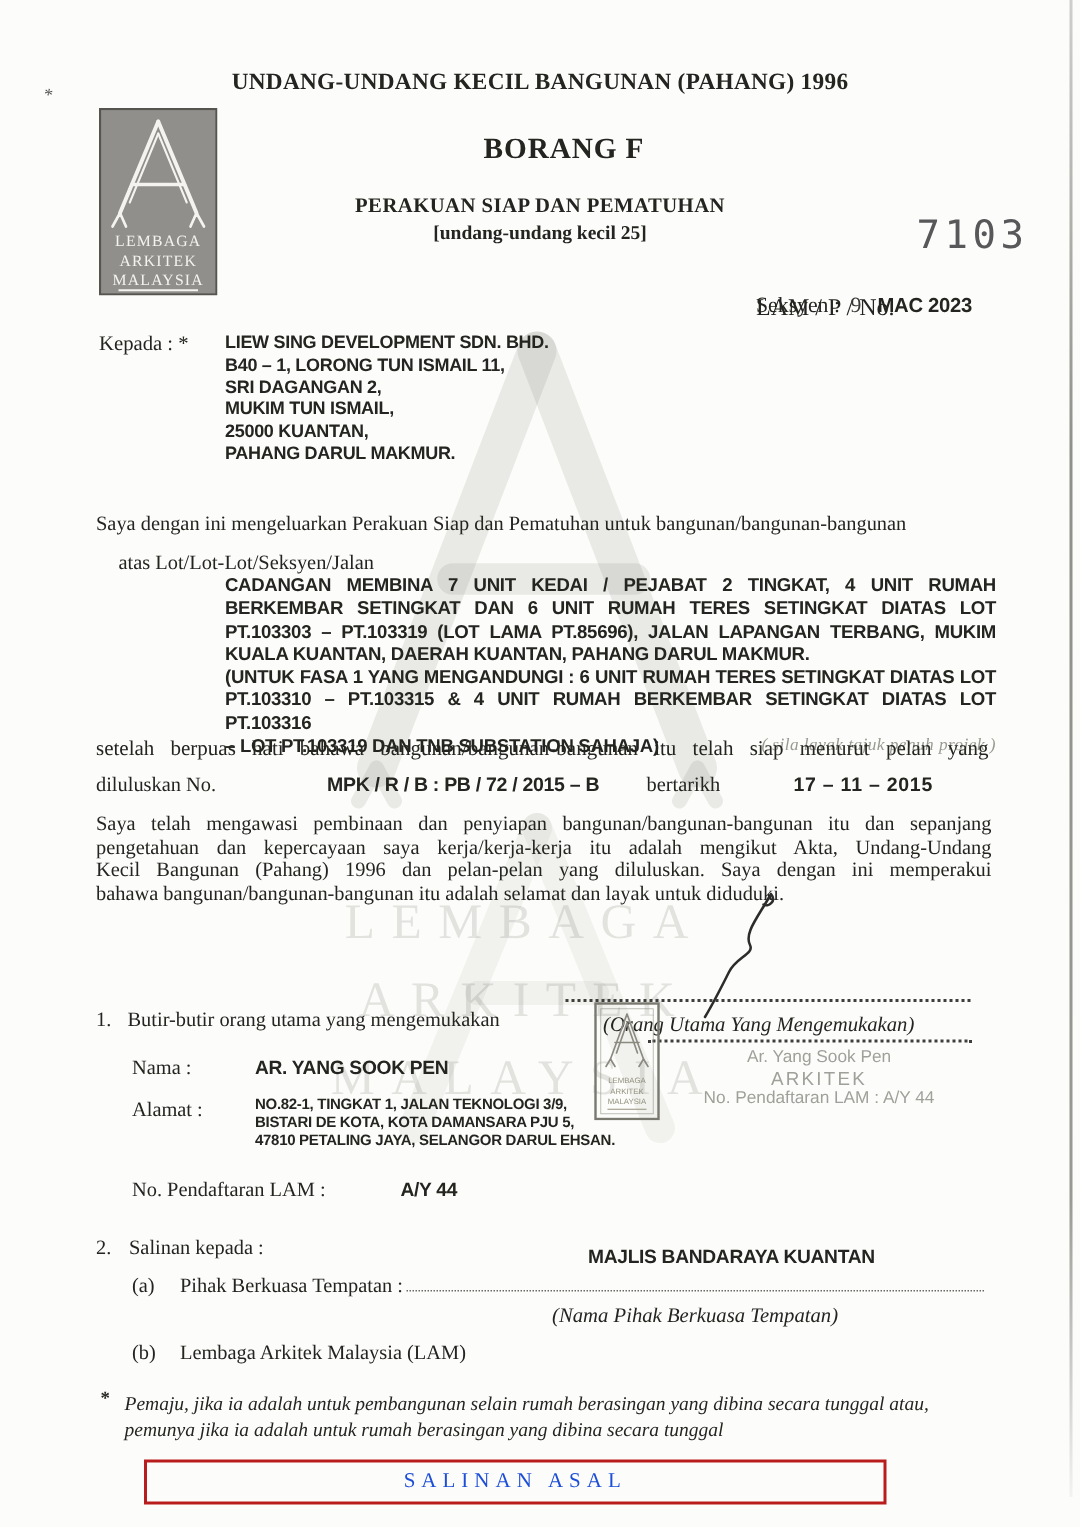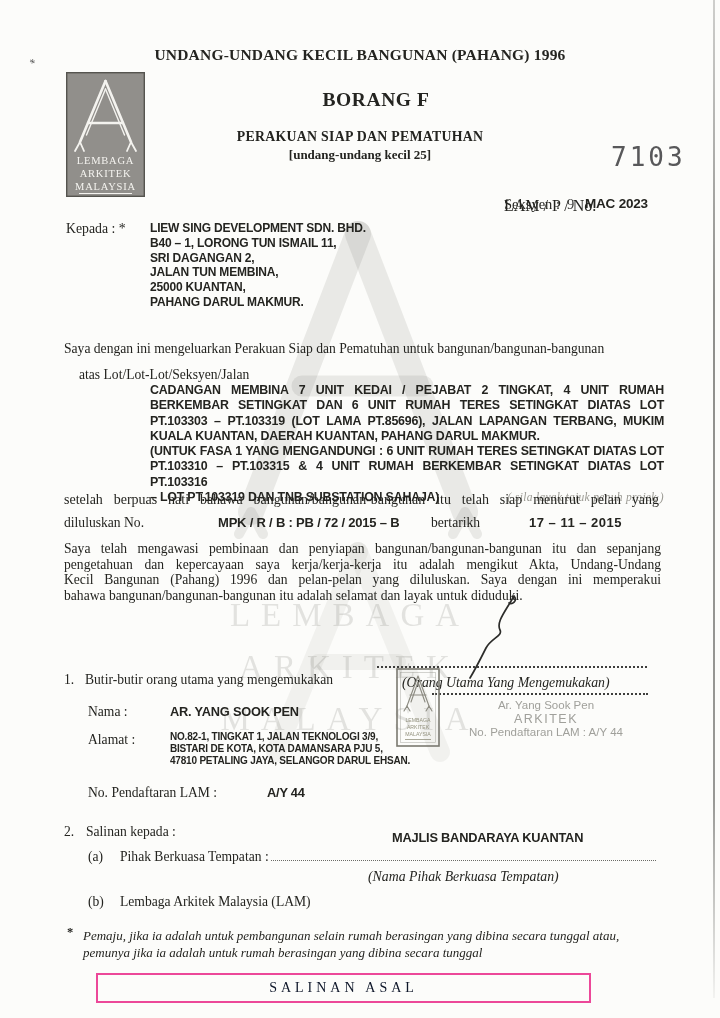--- a/index.html
+++ b/index.html
@@ -91,21 +91,21 @@
 
   <div class="abs serif" style="left:504px;top:196px;font-size:14.5px;">Seksyen :</div>
   <div class="abs serif" style="left:567px;top:196px;font-size:14.5px;color:#3a3a38;">9</div>
   <div class="abs sansb" style="left:585px;top:196px;font-size:13.5px;">MAC 2023</div>
 
   <div class="abs serif" style="left:66px;top:221px;font-size:13.8px;">Kepada : *</div>
   <div class="abs sansb" style="left:150px;top:221px;">
     <div class="addrline">LIEW SING DEVELOPMENT SDN. BHD.</div>
     <div class="addrline">B40 – 1, LORONG TUN ISMAIL 11,</div>
     <div class="addrline">SRI DAGANGAN 2,</div>
-    <div class="addrline">JALAN TUN MEMBINA,</div>
+    <div class="addrline">MUKIM TUN ISMAIL,</div>
     <div class="addrline">25000 KUANTAN,</div>
     <div class="addrline">PAHANG DARUL MAKMUR.</div>
   </div>
 
   <div class="abs serif" style="left:64px;top:341px;width:596px;font-size:13.6px;">Saya dengan ini mengeluarkan Perakuan Siap dan Pematuhan untuk bangunan/bangunan-bangunan</div>
   <div class="abs serif" style="left:64px;top:367px;font-size:13.6px;margin-left:15px;">atas Lot/Lot-Lot/Seksyen/Jalan</div>
 
   <div class="abs sansb" style="left:150px;top:383px;width:514px;">
     <div class="projline jlast">CADANGAN MEMBINA 7 UNIT KEDAI / PEJABAT 2 TINGKAT, 4 UNIT RUMAH</div>
     <div class="projline jlast">BERKEMBAR SETINGKAT DAN 6 UNIT RUMAH TERES SETINGKAT DIATAS LOT</div>
@@ -189,17 +189,17 @@
   <div class="abs dotted-thin" style="left:271px;top:860px;width:385px;"></div>
   <div class="abs serif it" style="left:368px;top:869px;font-size:13.8px;">(Nama Pihak Berkuasa Tempatan)</div>
 
   <div class="abs serif" style="left:88px;top:894px;font-size:13.6px;">(b)</div>
   <div class="abs serif" style="left:120px;top:894px;font-size:13.6px;">Lembaga Arkitek Malaysia (LAM)</div>
 
   <div class="abs serif b" style="left:67px;top:925px;font-size:12.5px;">*</div>
   <div class="abs serif it" style="left:83px;top:928px;width:590px;font-size:13px;">Pemaju, jika ia adalah untuk pembangunan selain rumah berasingan yang dibina secara tunggal atau,</div>
   <div class="abs serif it" style="left:83px;top:945px;width:590px;font-size:13px;">pemunya jika ia adalah untuk rumah berasingan yang dibina secara tunggal</div>
 
-  <div class="abs" style="left:96px;top:973px;width:491px;height:26px;border:2px solid #ec4899;
+  <div class="abs" style="left:96px;top:973px;width:491px;height:26px;border:2px solid #b91c1c;
               text-align:center;line-height:26px;font-size:14px;letter-spacing:4px;
-              color:#0f172a;font-family:'Liberation Serif','DejaVu Serif',serif;">SALINAN ASAL</div>
+              color:#1d4ed8;font-family:'Liberation Serif','DejaVu Serif',serif;">SALINAN ASAL</div>
 
 </div>
 
 </body></html>

